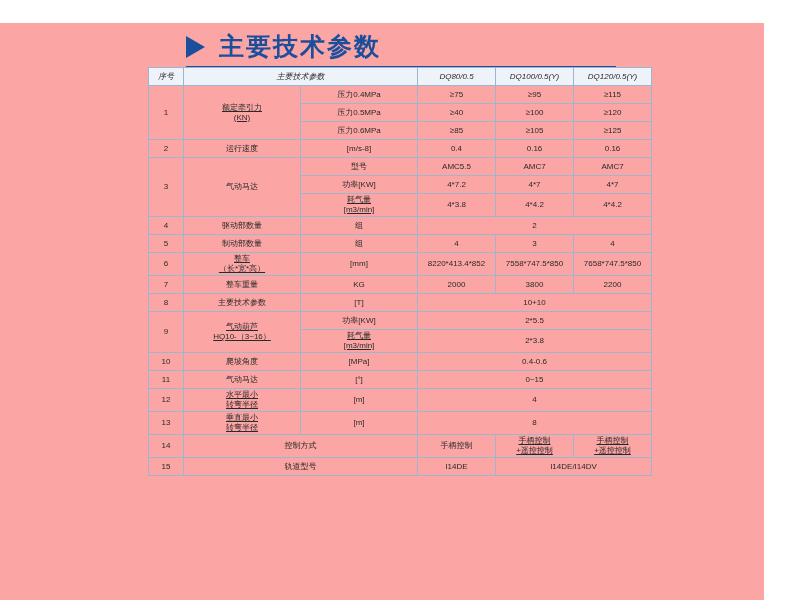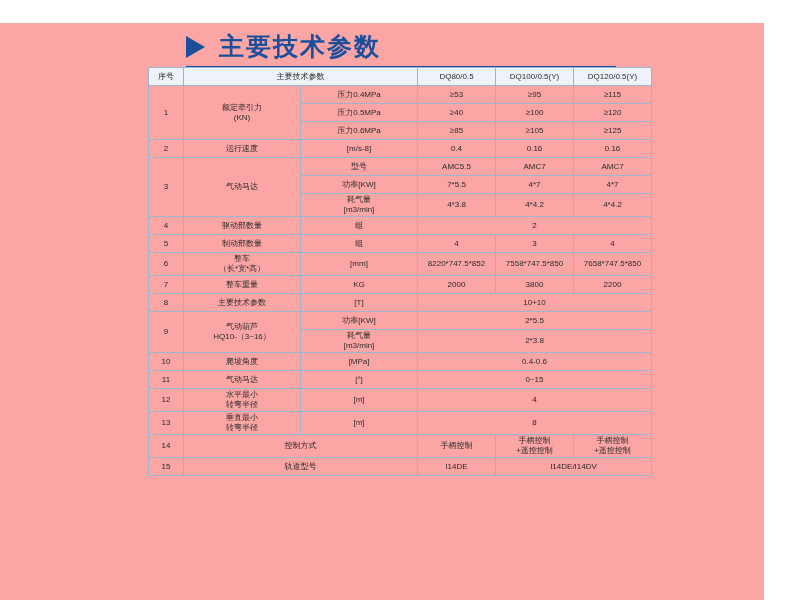--- a/index.html
+++ b/index.html
@@ -66,26 +66,27 @@
     padding: 1px 2px;
     line-height: 1.25;
     font-family: "Liberation Sans", sans-serif;
     height: 15px;
   }
   td.hdr {
     background: #eef3fa;
     font-size: 8px;
     color: #1c1c1c;
     height: 17px;
+    font-style: italic;
   }
   td.idx { width: 30px; }
   td.name { width: 92px; }
   td.sub  { width: 62px; }
   td.val  { width: 73px; }
-  .two-line { line-height: 1.15; }
+  .two-line { line-height: 1.15; text-decoration: underline; }
   .small {
     font-size: 7px;
   }
 </style>
 </head>
 <body>
 
 <div id="page">
 
   <div class="title-row">
@@ -102,21 +103,21 @@
         <td class="hdr" colspan="2">主要技术参数</td>
         <td class="hdr val">DQ80/0.5</td>
         <td class="hdr val">DQ100/0.5(Y)</td>
         <td class="hdr val">DQ120/0.5(Y)</td>
       </tr>
 
       <tr>
         <td class="idx" rowspan="3">1</td>
         <td class="name two-line" rowspan="3">额定牵引力<br>(KN)</td>
         <td class="sub">压力0.4MPa</td>
-        <td class="val">≥53</td>
+        <td class="val">≥75</td>
         <td class="val">≥95</td>
         <td class="val">≥115</td>
       </tr>
       <tr>
         <td class="sub">压力0.5MPa</td>
         <td class="val">≥40</td>
         <td class="val">≥100</td>
         <td class="val">≥120</td>
       </tr>
       <tr>
@@ -138,21 +139,21 @@
       <tr>
         <td class="idx" rowspan="3">3</td>
         <td class="name" rowspan="3">气动马达</td>
         <td class="sub">型号</td>
         <td class="val">AMC5.5</td>
         <td class="val">AMC7</td>
         <td class="val">AMC7</td>
       </tr>
       <tr>
         <td class="sub">功率[KW]</td>
-        <td class="val">7*5.5</td>
+        <td class="val">4*7.2</td>
         <td class="val">4*7</td>
         <td class="val">4*7</td>
       </tr>
       <tr>
         <td class="sub two-line small">耗气量<br>[m3/min]</td>
         <td class="val">4*3.8</td>
         <td class="val">4*4.2</td>
         <td class="val">4*4.2</td>
       </tr>
 
@@ -169,21 +170,21 @@
         <td class="sub">组</td>
         <td class="val">4</td>
         <td class="val">3</td>
         <td class="val">4</td>
       </tr>
 
       <tr>
         <td class="idx">6</td>
         <td class="name two-line">整车<br>（长*宽*高）</td>
         <td class="sub">[mm]</td>
-        <td class="val small">8220*747.5*852</td>
+        <td class="val small">8220*413.4*852</td>
         <td class="val small">7558*747.5*850</td>
         <td class="val small">7658*747.5*850</td>
       </tr>
 
       <tr>
         <td class="idx">7</td>
         <td class="name">整车重量</td>
         <td class="sub">KG</td>
         <td class="val">2000</td>
         <td class="val">3800</td>

